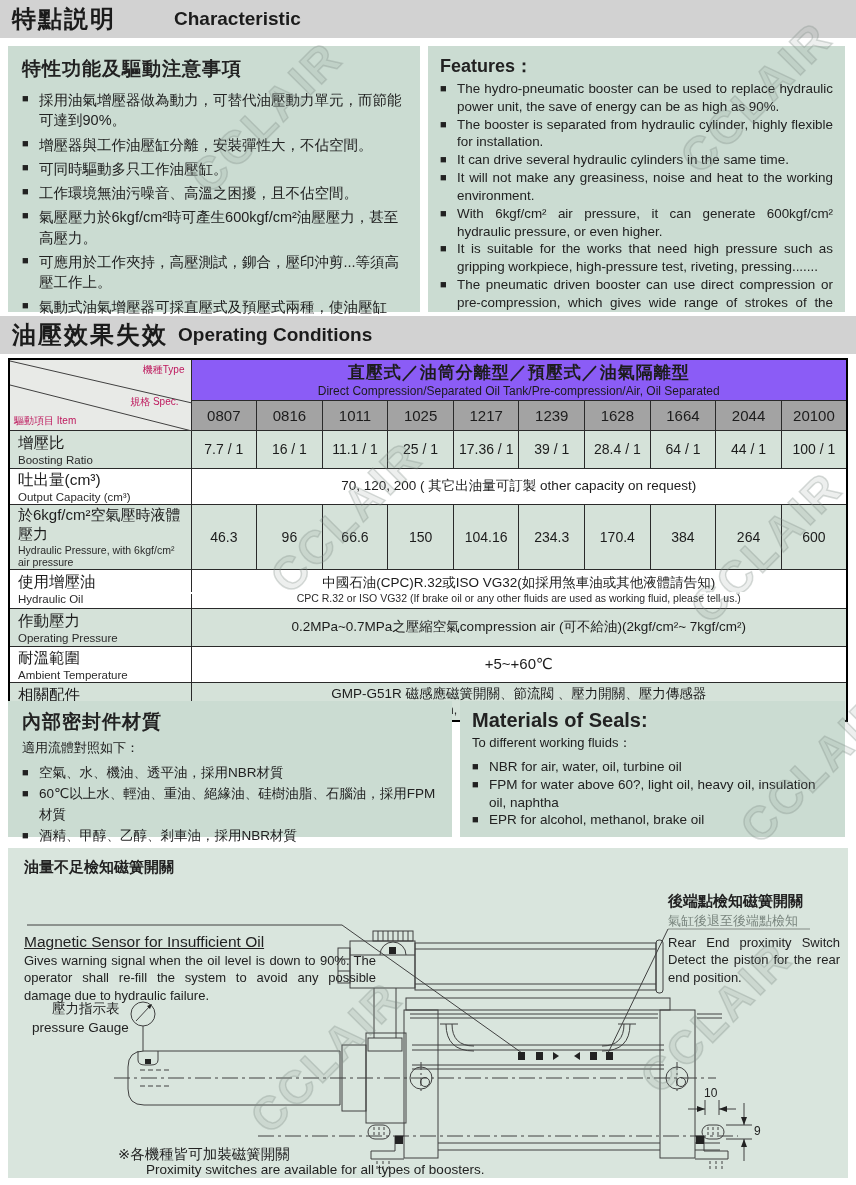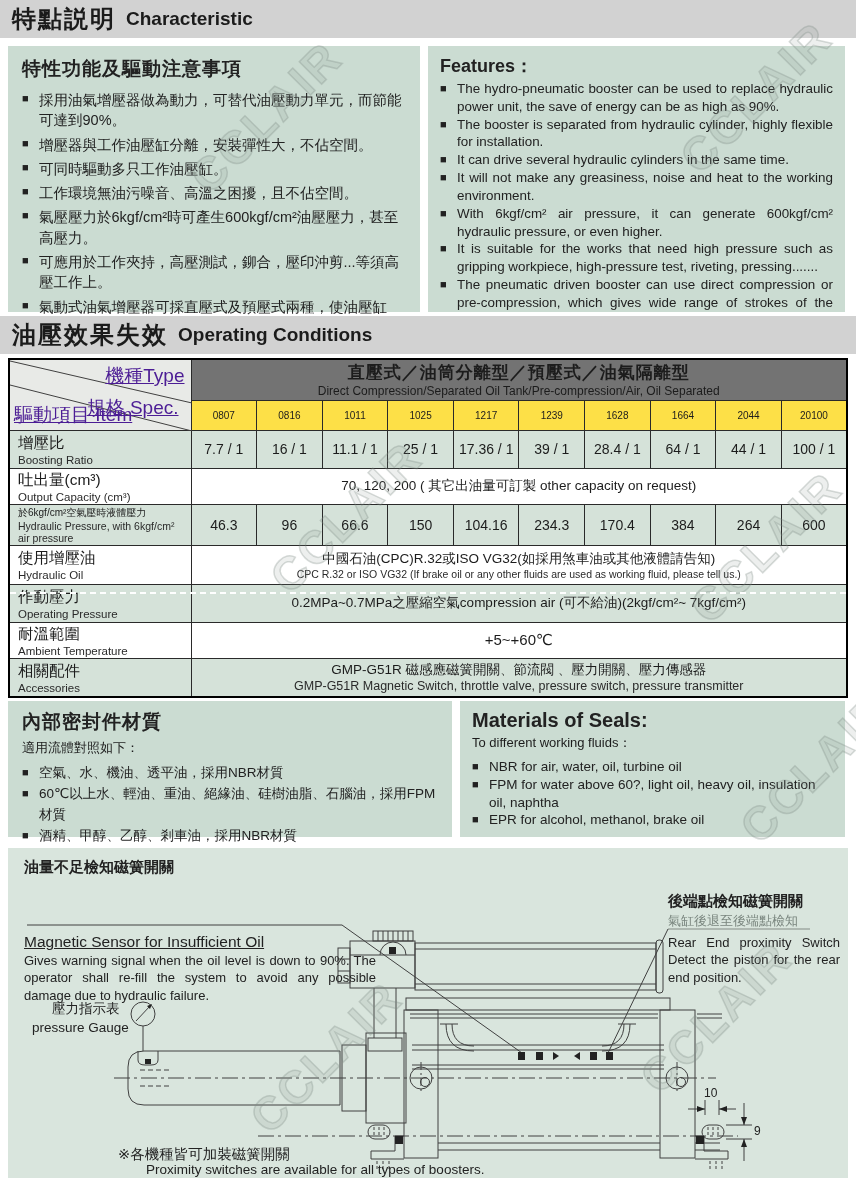--- a/index.html
+++ b/index.html
@@ -22,25 +22,25 @@
   #char-left .blt { font-size:14.5px; line-height:1.4; margin-bottom:4px; }
   #char-right { left:428px; top:46px; width:417px; height:266px; padding:8px 12px; }
   #char-right .gb-title { font-size:18px; margin-bottom:2px; }
   #char-right .blt { font-size:13.4px; line-height:1.33; text-align:justify; }
 
   
   table { position:absolute; left:8px; top:358px; width:840px; height:337px; border-collapse:collapse; table-layout:fixed; }
   td { border:1px solid #2a2a2a; text-align:center; vertical-align:middle; padding:1px 2px; }
   table { border:2px solid #000; }
   .corner { position:relative; background:#e8eae7; padding:0; }
-  .corner .clabel { position:absolute; font-size:19px; color:#4c1d95;text-decoration:underline; }
-  .type-hdr { background:#737373; }
+  .corner .clabel { position:absolute; font-size:10px; color:#be185d; }
+  .type-hdr { background:#8b5cf6; }
   .type-hdr .zh { font-size:17px; font-weight:bold; letter-spacing:1px; }
   .type-hdr .en { font-size:12px; }
-  .model { background:#fde047; font-size:10px; }
+  .model { background:#a3a3a3; font-size:15px; }
   tr.g td { background:#d5e2d9; }
   tr.w td { background:#fff; }
   .lbl { text-align:left; padding-left:8px; }
   .lbl .zh { font-size:15.5px; }
   .lbl .en { font-size:11.5px; color:#2a2a2a; }
   .val { font-size:14px; }
   .span1 { font-size:13.5px; }
   .span2-zh { font-size:13.5px; }
   .span2-en { font-size:10.5px; color:#2a2a2a; }
 
@@ -80,21 +80,21 @@
 <div id="page">
 
   <span class="wm" style="left:170px;top:90px;">CCLAIR</span>
   <span class="wm" style="left:660px;top:70px;">CCLAIR</span>
   <span class="wm" style="left:250px;top:490px;">CCLAIR</span>
   <span class="wm" style="left:670px;top:520px;">CCLAIR</span>
   <span class="wm" style="left:720px;top:740px;">CCLAIR</span>
   <span class="wm" style="left:230px;top:1030px;">CCLAIR</span>
   <span class="wm" style="left:620px;top:990px;">CCLAIR</span>
 
-  <div class="bar" style="top:0;">
+  <div class="bar" style="top:0;gap:48px;">
     <span class="zh">特點説明</span>
     <span class="en">Characteristic</span>
   </div>
 
   <div class="greenbox" id="char-left">
     <div class="gb-title">特性功能及驅動注意事項</div>
     <div class="blt">採用油氣增壓器做為動力，可替代油壓動力單元，而節能可達到90%。</div>
     <div class="blt">增壓器與工作油壓缸分離，安裝彈性大，不佔空間。</div>
     <div class="blt">可同時驅動多只工作油壓缸。</div>
     <div class="blt">工作環境無油污噪音、高溫之困擾，且不佔空間。</div>
@@ -179,21 +179,21 @@
     </tr>
     <tr class="w" style="height:31px;">
       <td class="lbl">
         <div class="zh">吐出量(cm³)</div>
         <div class="en">Output Capacity (cm³)</div>
       </td>
       <td class="span1" colspan="10">70, 120, 200 ( 其它出油量可訂製 other capacity on request)</td>
     </tr>
     <tr class="g" style="height:38px;">
       <td class="lbl">
-        <div class="zh" style="font-size:10px;">於6kgf/cm²空氣壓時液體壓力</div>
+        <div class="zh" style="font-size:15px;">於6kgf/cm²空氣壓時液體壓力</div>
         <div class="en" style="font-size:10.5px;">Hydraulic Pressure, with 6kgf/cm² air pressure</div>
       </td>
       <td class="val">46.3</td>
       <td class="val">96</td>
       <td class="val">66.6</td>
       <td class="val">150</td>
       <td class="val">104.16</td>
       <td class="val">234.3</td>
       <td class="val">170.4</td>
       <td class="val">384</td>

